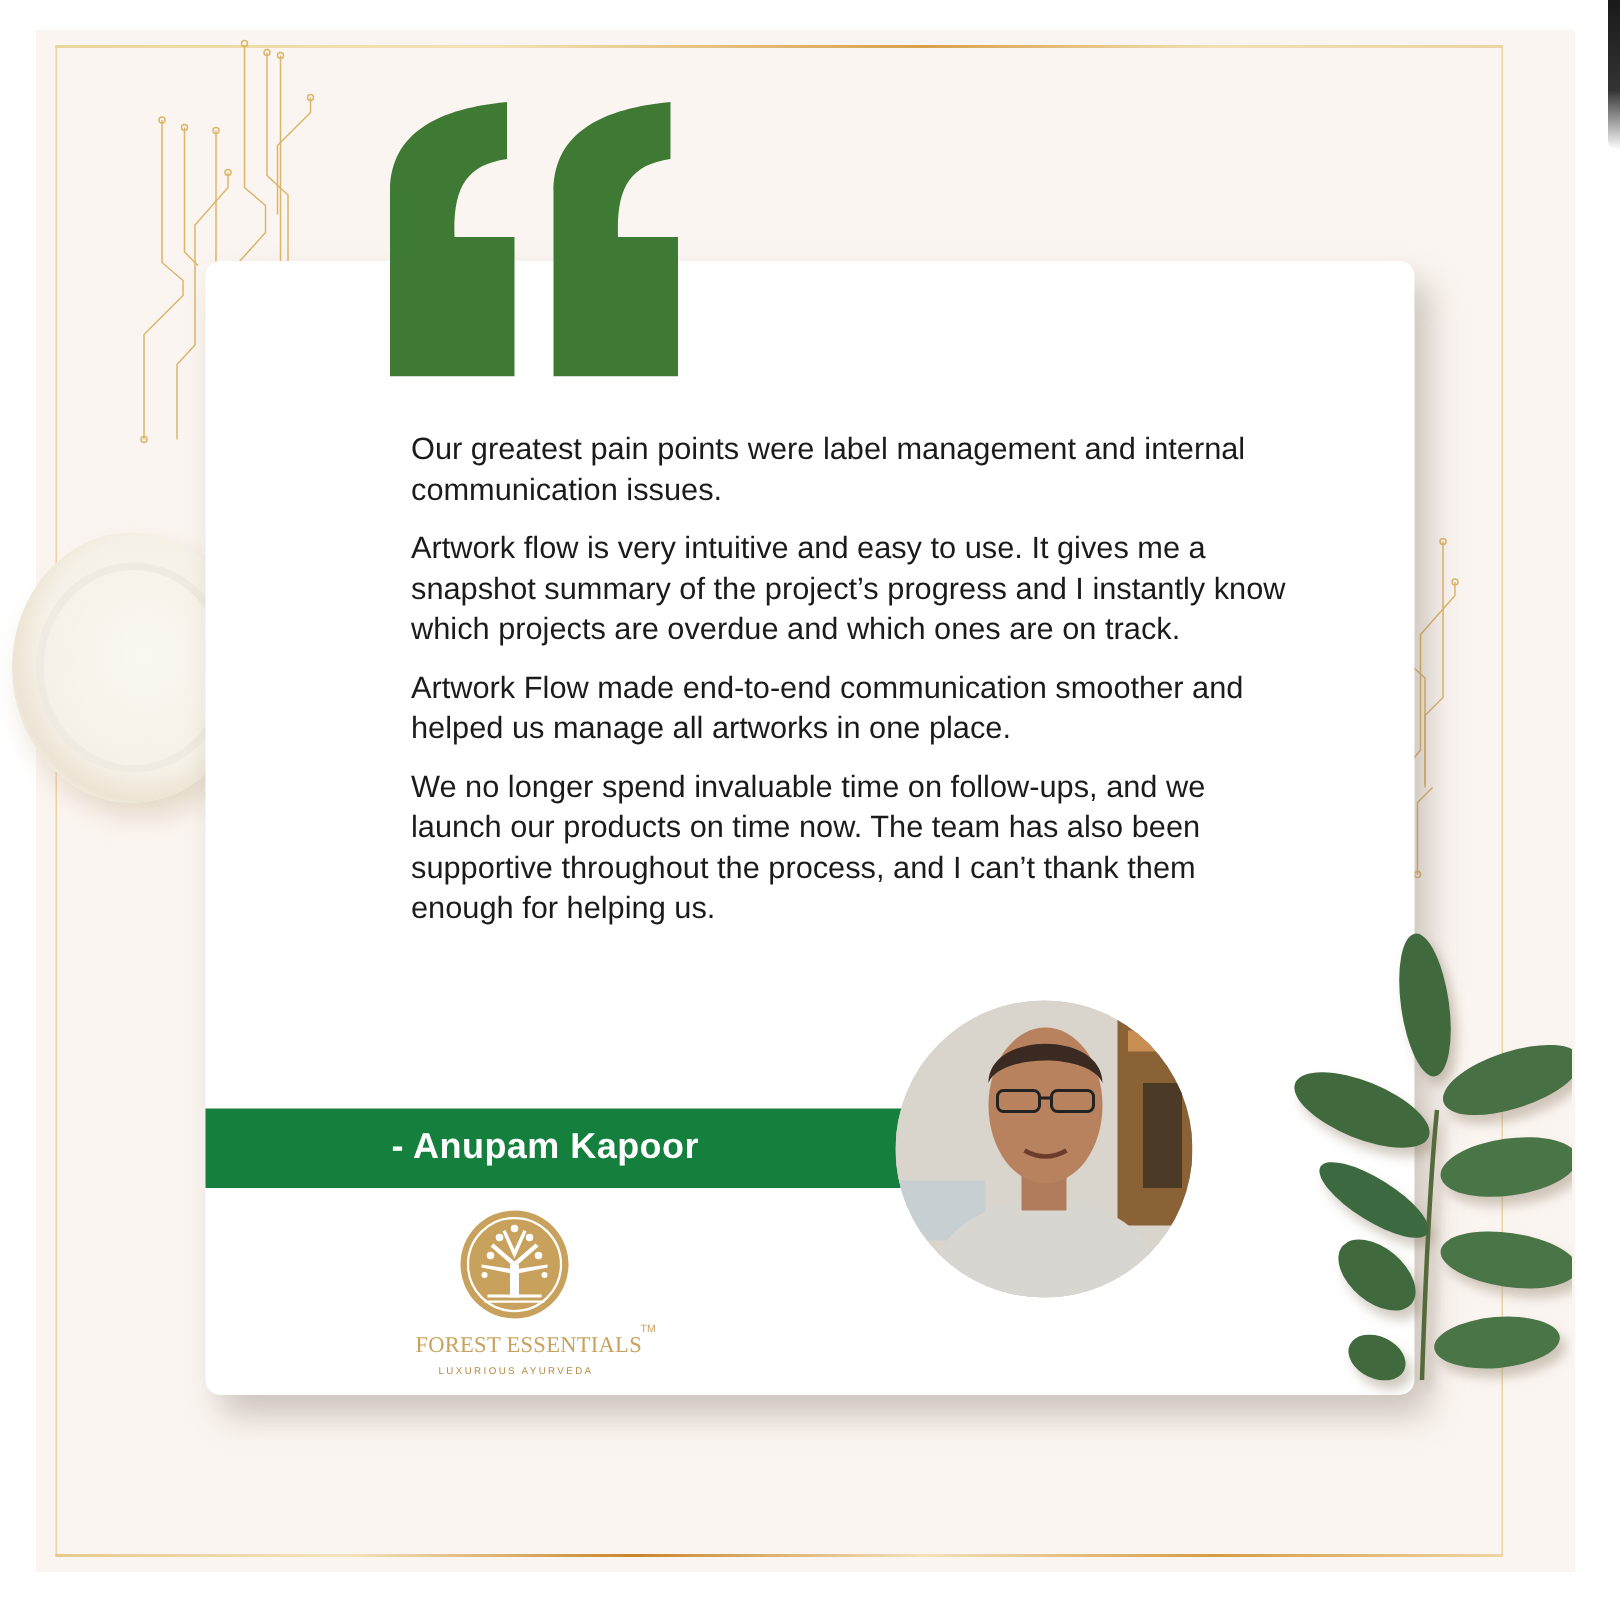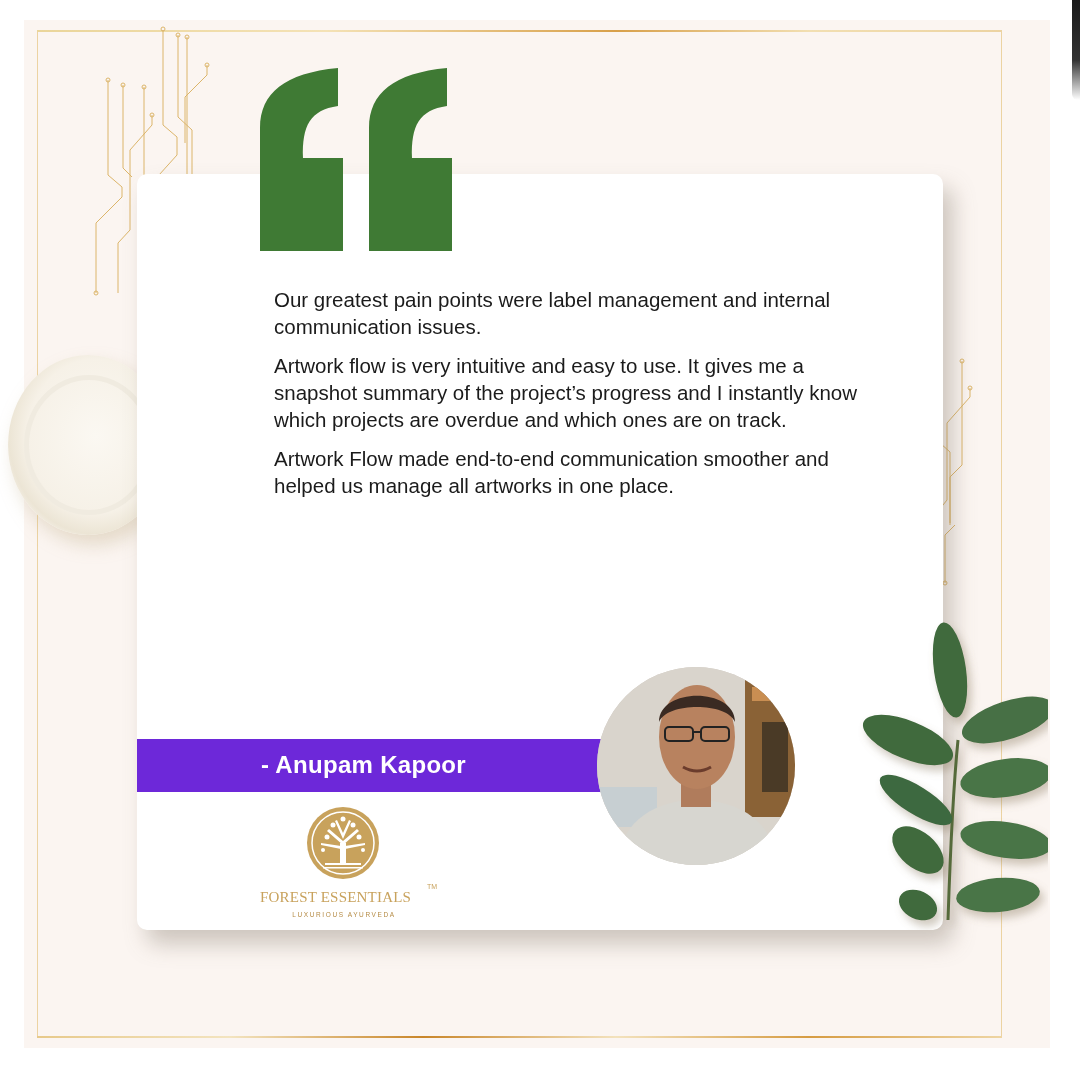--- a/index.html
+++ b/index.html
@@ -8,26 +8,26 @@
   .gold-frame { position:absolute; left:37px; top:30px; width:965px; height:1008px; border:1px solid #ecd3a2; box-sizing:border-box; }
   .gold-frame .top-line { position:absolute; left:-1px; right:-1px; top:-1px; height:2px; background:linear-gradient(90deg,#ead59a 0%,#f4e2b6 30%,#d8a04a 60%,#f2dfb2 80%,#ecd3a2 100%); }
   .gold-frame .bottom-line { position:absolute; left:-1px; right:-1px; bottom:-1px; height:2px; background:linear-gradient(90deg,#e7c98a 0%,#f3e4c0 20%,#c9862a 40%,#f3e2bd 60%,#d69c43 80%,#eed5a3 100%); }
   .circuit { position:absolute; }
   .cream-jar { position:absolute; left:8px; top:355px; width:160px; height:180px; border-radius:50%; background:radial-gradient(ellipse at 55% 45%, #fbf8f2 0%, #f6f1e7 55%, #ece5d5 70%, #f5f1e8 78%, rgba(240,232,215,0) 82%); box-shadow: 6px 10px 18px rgba(190,170,130,0.35); }
   .cream-jar .rim { position:absolute; left:16px; top:20px; width:130px; height:140px; border-radius:50%; border:5px solid #f0ebe0; box-sizing:border-box; }
   .card { position:absolute; left:137px; top:174px; width:806px; height:756px; background:#ffffff; border-radius:10px; box-shadow: 10px 14px 22px rgba(120,110,95,0.35); }
   .quote-mark { position:absolute; left:260px; top:68px; width:200px; height:183px; }
   .quote-text { position:absolute; left:261px; top:286px; width:590px; font-family:"Liberation Sans", sans-serif; font-size:20.5px; line-height:27px; color:#1b1b1b;margin-left:13px; }
   .quote-text p { margin:0 0 12px 0; }
-  .name-band { position:absolute; left:137px; top:739px; width:470px; height:53px; background:#6d28d9; }
+  .name-band { position:absolute; left:137px; top:739px; width:470px; height:53px; background:#15803d; }
   .name-band span { position:absolute; left:124px; top:12px; color:#ffffff; font-family:"Liberation Sans", sans-serif; font-weight:bold; font-size:24px; letter-spacing:0.3px; }
   .avatar { position:absolute; left:597px; top:667px; width:198px; height:198px; border-radius:50%; overflow:hidden; background:#cfc9c1; }
   .logo { position:absolute; left:260px; top:805px; width:180px; }
   .logo-mark { position:absolute; left:45px; top:0; width:76px; height:76px; }
-  .logo-name { position:absolute; left:0; top:84px; width:168px; text-align:left; font-family:"Liberation Serif", serif; font-size:15px; color:#c8a25c; letter-spacing:0.2px; }
+  .logo-name { position:absolute; left:0; top:84px; width:168px; text-align:right; font-family:"Liberation Serif", serif; font-size:15px; color:#c8a25c; letter-spacing:0.2px; }
   .logo-tm { position:absolute; left:167px; top:78px; font-size:7px; color:#c8a25c; font-family:"Liberation Sans", sans-serif; }
   .logo-tag { position:absolute; left:0; top:106px; width:168px; text-align:center; font-family:"Liberation Sans", sans-serif; font-size:6.5px; letter-spacing:1.6px; color:#b58b45; }
   .leaf-sprig { position:absolute; left:858px; top:610px; width:190px; height:320px; }
   .corner-dark { position:absolute; right:0; top:0; width:8px; height:100px; background:linear-gradient(180deg,#1a1a1a 0%, #333 60%, rgba(255,255,255,0) 100%); border-bottom-left-radius:6px; }
 </style>
 </head>
 <body>
 
 <div class="bg-panel"></div>
 <div class="corner-dark"></div>
@@ -80,20 +80,21 @@
 
 <svg class="quote-mark" viewBox="0 0 200 183">
   <path d="M0 183 V60 C0 25 25 5 78 0 V38 C50 42 42 58 43 90 H83 V183 Z" fill="#3f7a34"></path>
   <path d="M109 183 V60 C109 25 134 5 187 0 V38 C159 42 151 58 152 90 H192 V183 Z" fill="#3f7a34"></path>
 </svg>
 
 <div class="quote-text">
   <p>Our greatest pain points were label management and internal communication issues.</p>
   <p>Artwork flow is very intuitive and easy to use. It gives me a snapshot summary of the project’s progress and I instantly know which projects are overdue and which ones are on track.</p>
   <p>Artwork Flow made end-to-end communication smoother and helped us manage all artworks in one place.</p>
+  <p>We no longer spend invaluable time on follow-ups, and we launch our products on time now. The team has also been supportive throughout the process, and I can’t thank them enough for helping us.</p>
 </div>
 
 <div class="name-band">
   <span>- Anupam Kapoor</span>
 </div>
 
 <div class="avatar" aria-label="Portrait of Anupam Kapoor">
   <svg width="198" height="198" viewBox="0 0 198 198">
     <rect x="0" y="0" width="198" height="198" fill="#d9d4cc"></rect>
     <rect x="0" y="120" width="60" height="40" fill="#c7cfd2"></rect>

